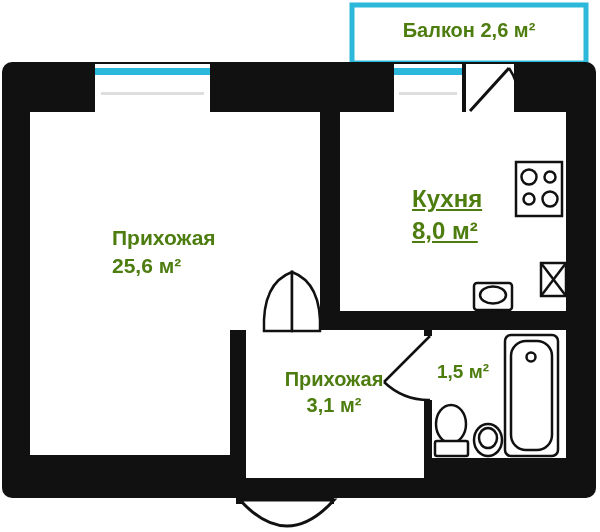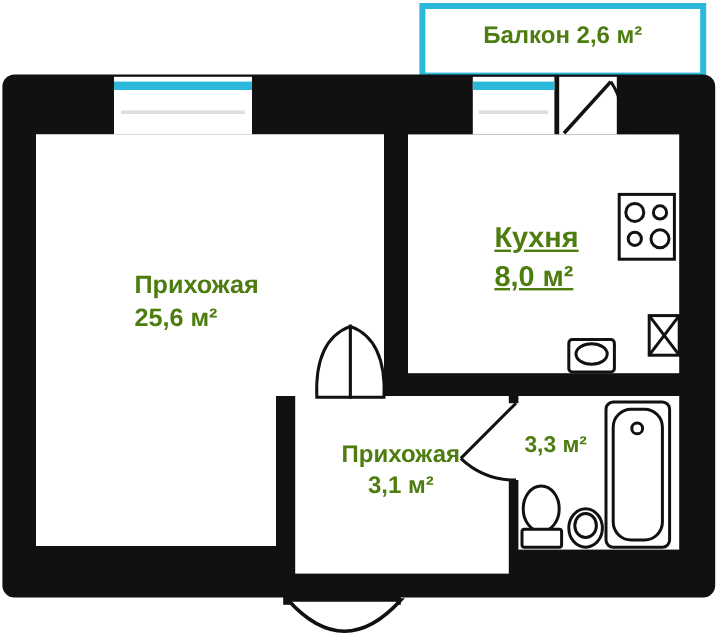--- a/index.html
+++ b/index.html
@@ -115,21 +115,21 @@
     <div>Кухня</div>
     <div>8,0 м²</div>
   </div>
 
   <div class="lbl lbl-hallway">
     <div>Прихожая</div>
     <div>3,1 м²</div>
   </div>
 
   <div class="lbl lbl-bath">
-    <div>3,3 м²</div>
+    <div>1,5 м²</div>
   </div>
 
   <div class="lbl lbl-balcony">
     <span>Балкон</span>
     <span>2,6 м²</span>
   </div>
 
 </div>
 
 </body></html>

